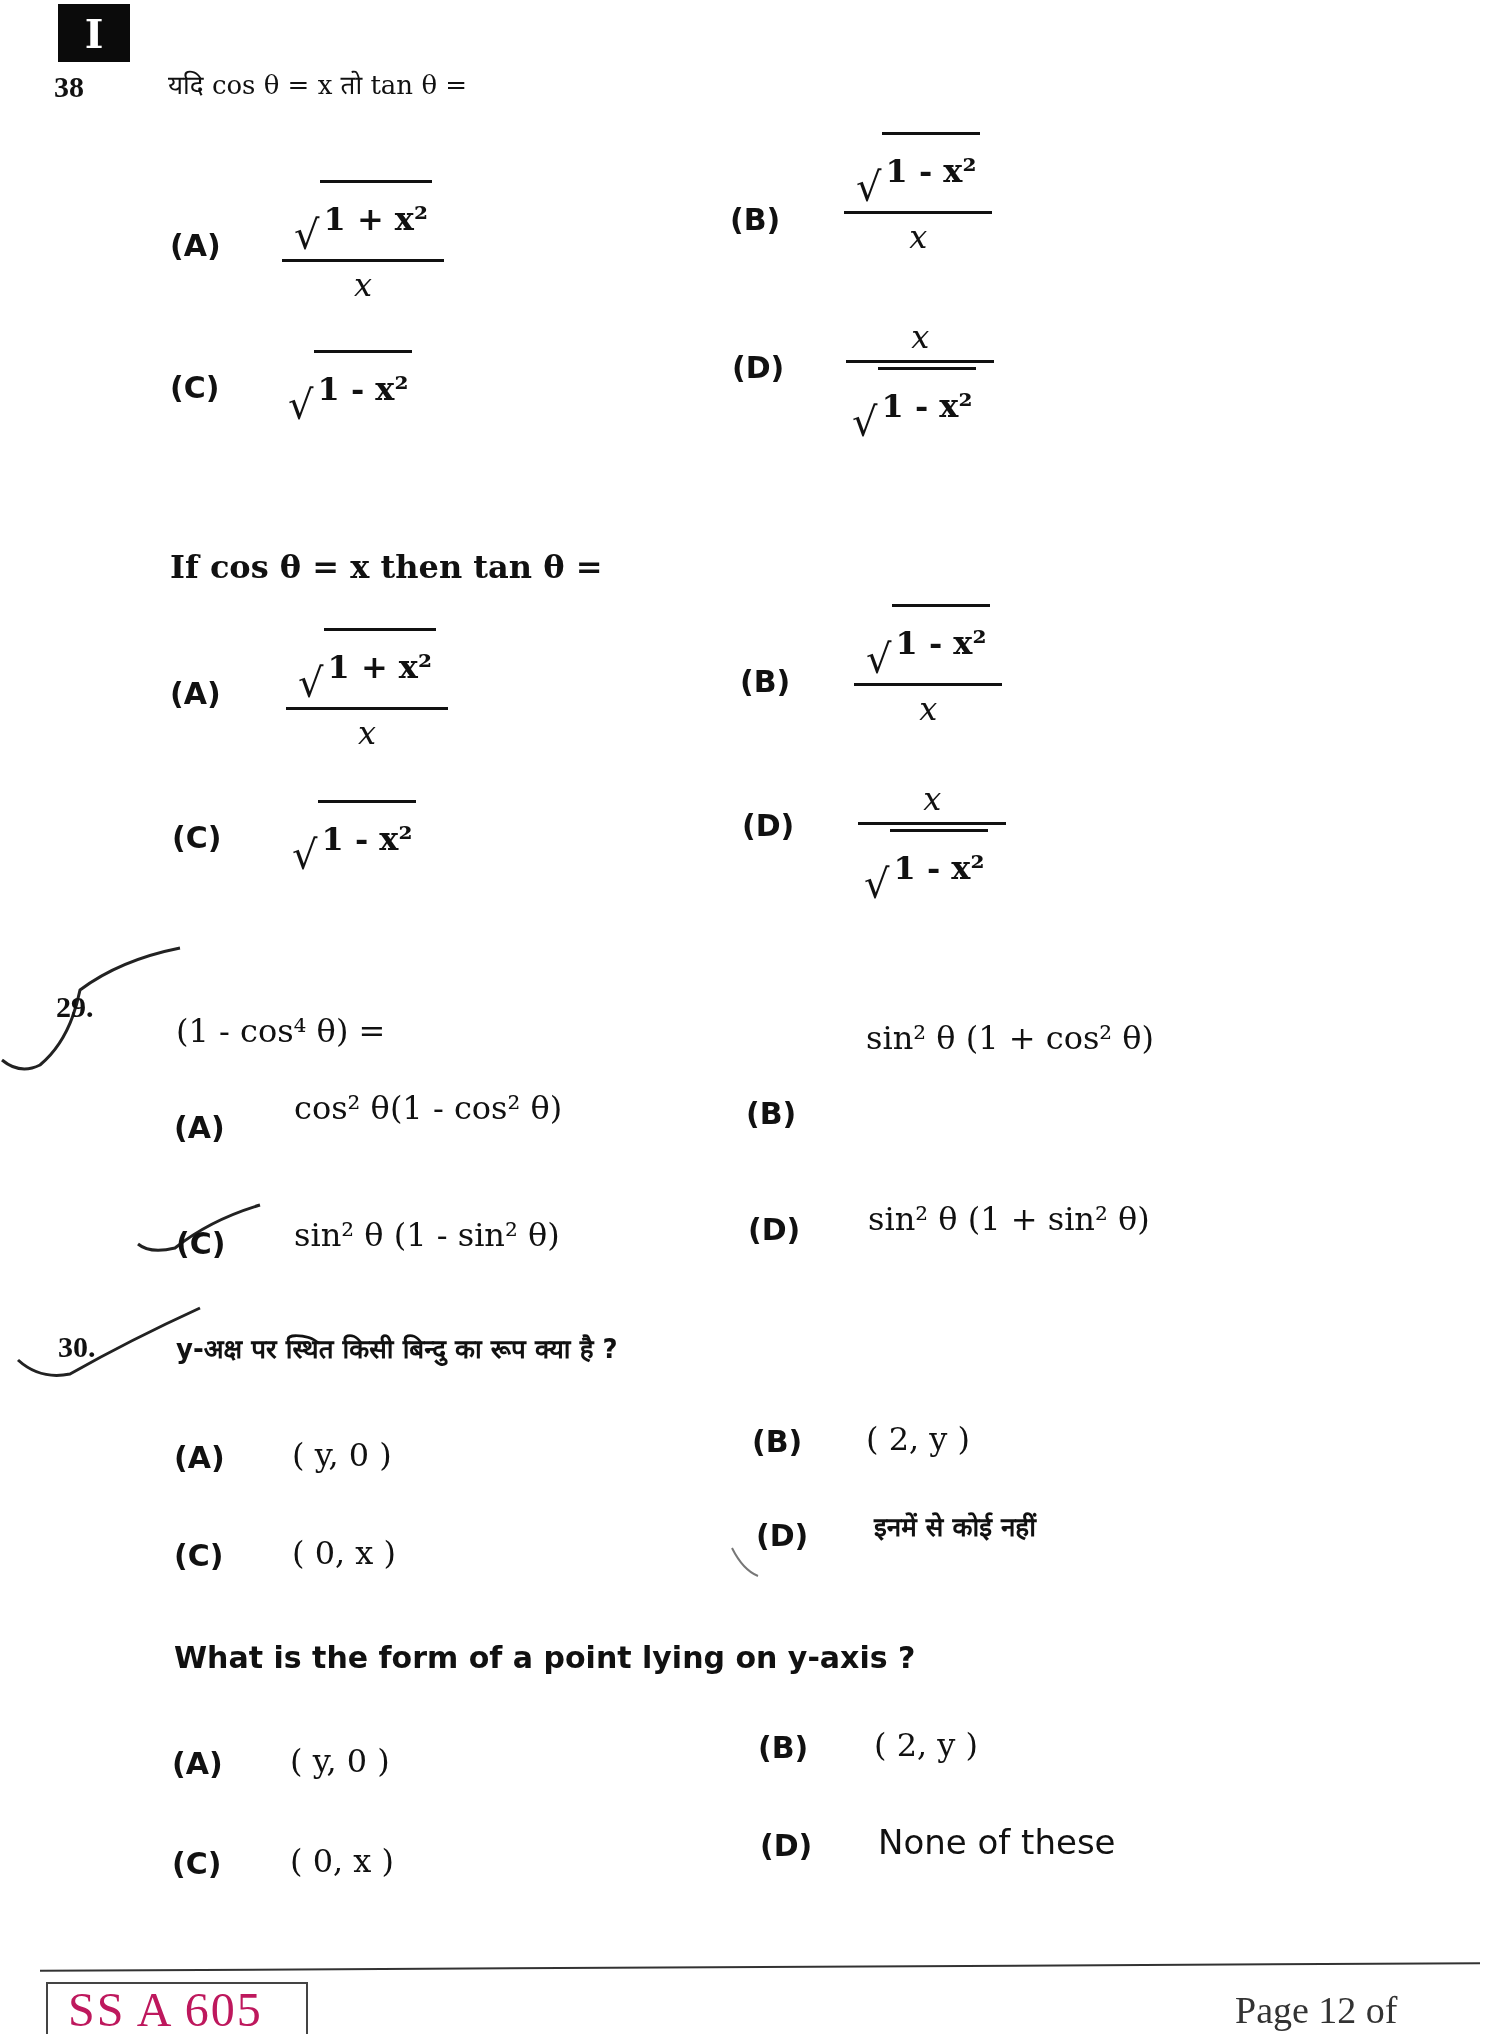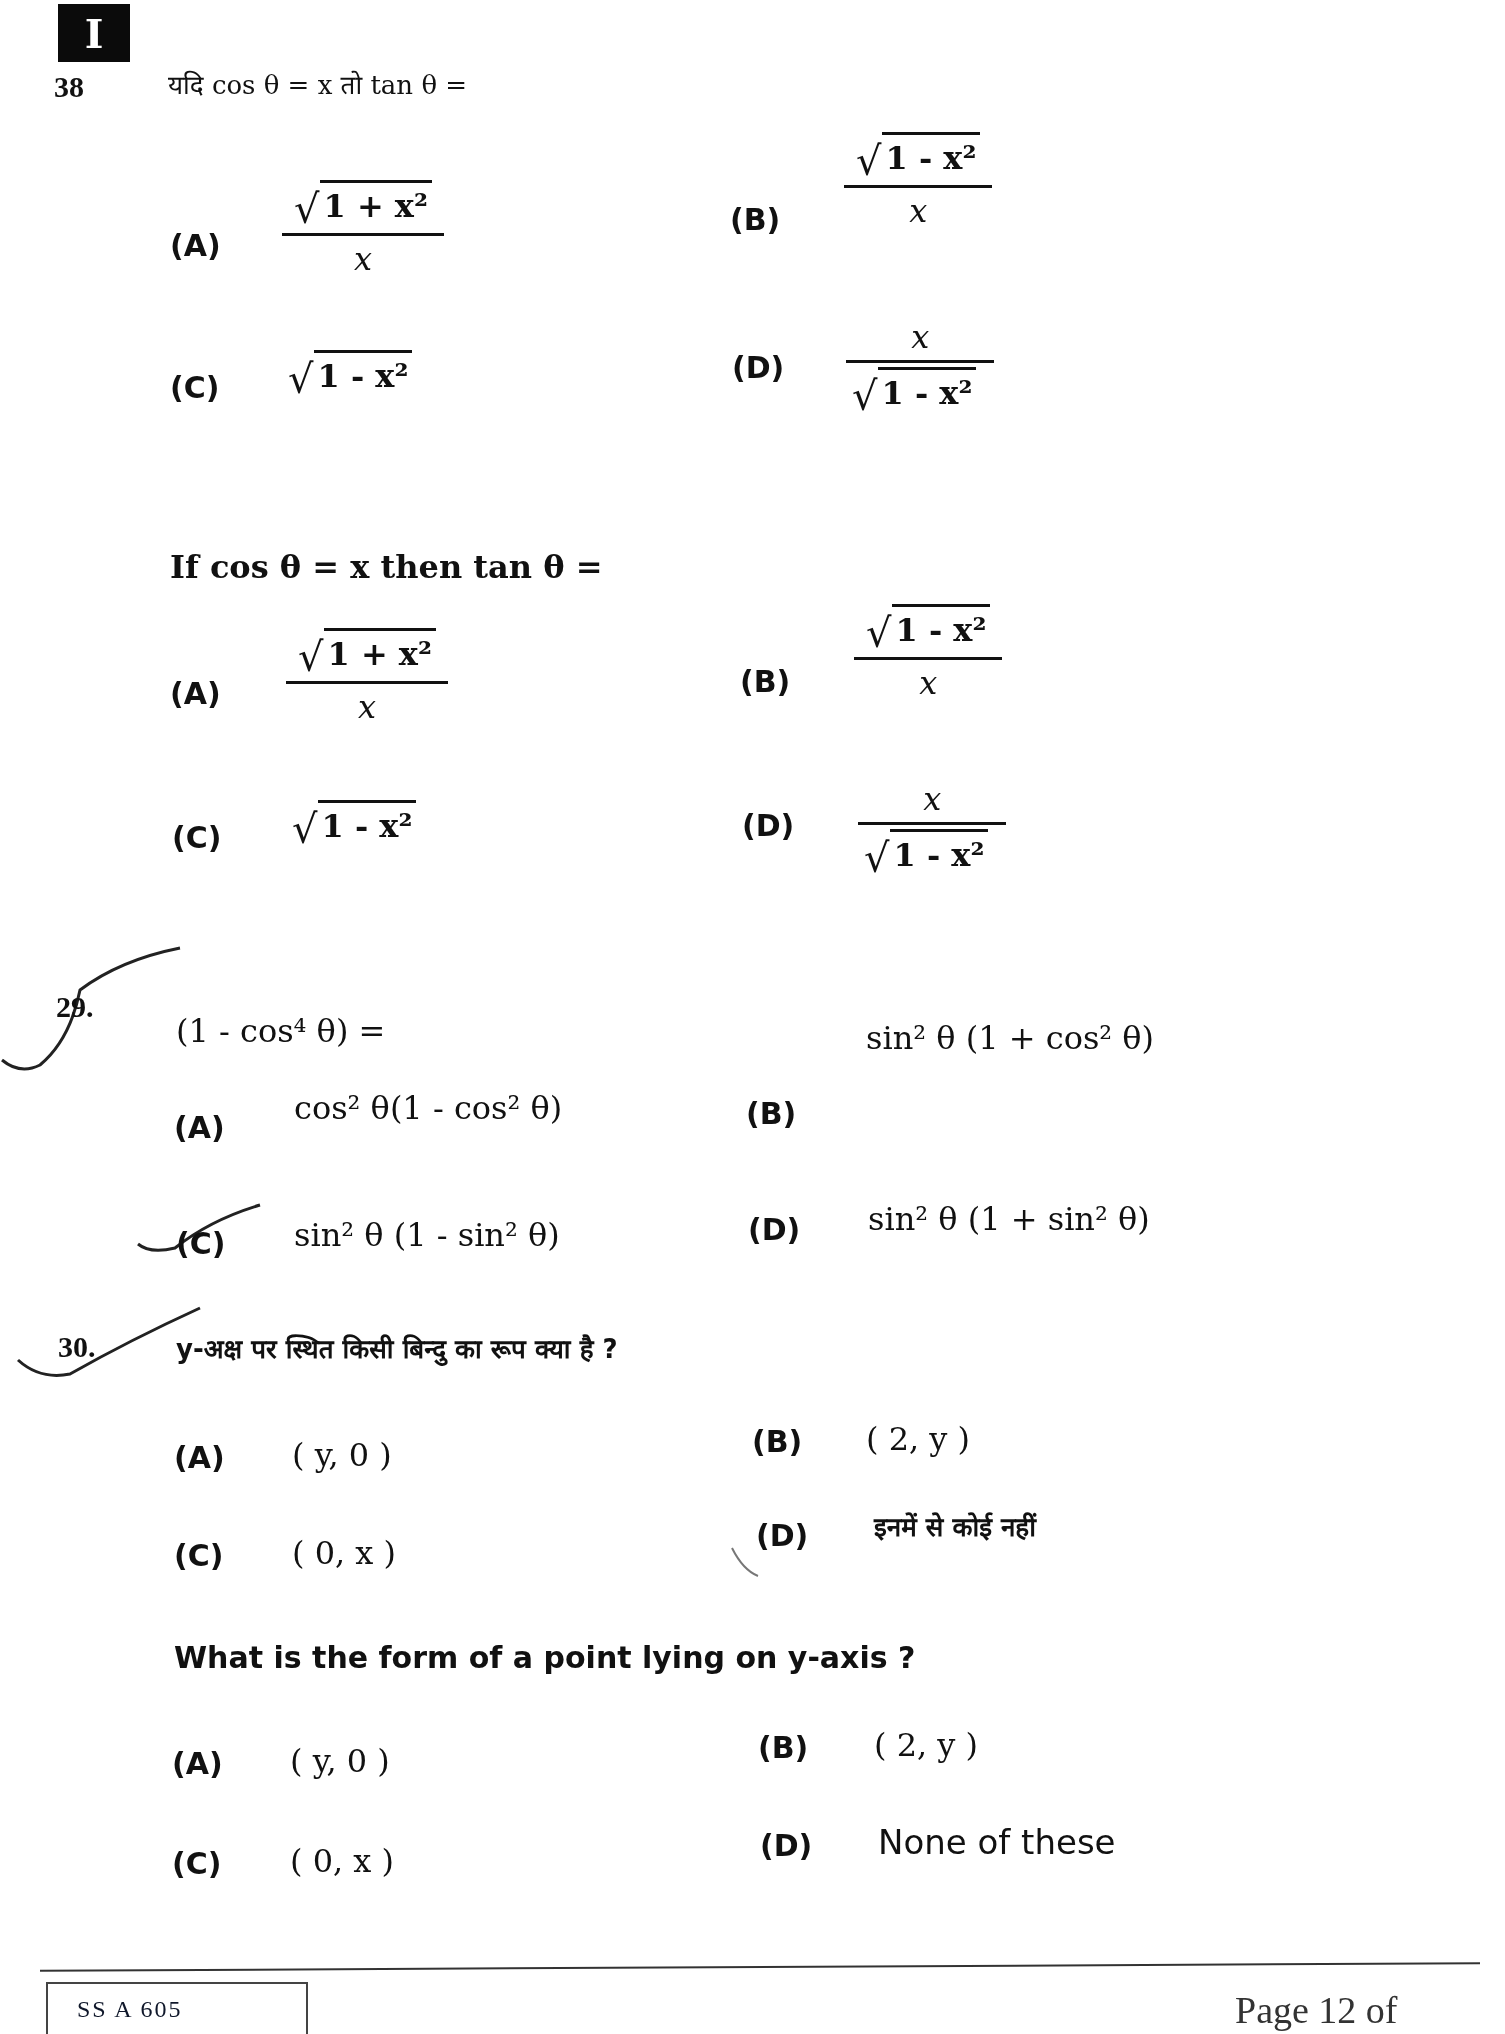--- a/index.html
+++ b/index.html
@@ -18,28 +18,28 @@
   .qnum { font-family: "Liberation Serif", serif; font-size: 30px; font-weight: bold; }
   .qtext { font-size: 32px; }
   .qtext-hi { font-family: "DejaVu Sans", sans-serif; font-weight: bold; font-size: 26px; }
   .optlabel { font-family: "DejaVu Sans", sans-serif; font-weight: bold; font-size: 30px; }
   .math { font-family: "DejaVu Serif", serif; font-size: 32px; }
   .frac { display: inline-flex; flex-direction: column; align-items: center; }
   .frac .num { padding: 0 6px 4px 6px; }
   .frac .den { border-top: 3px solid #111; padding: 4px 6px 0 6px; width: 100%; text-align: center; }
   .sqrt { display: inline-flex; align-items: flex-end; }
   .sqrt .rad { font-size: 40px; line-height: 1; }
-  .sqrt .under { border-top: 3px solid #111; padding: 4px 4px; font-weight: bold; }
+  .sqrt .under { border-top: 3px solid #111; padding: 17px 4px; font-weight: bold; }
   .ital { font-style: italic; }
   .footer-rule { left: 40px; top: 1966px; width: 1440px; height: 2px; background: #333; transform: rotate(-0.3deg); }
   .code-box {
     left: 46px; top: 1982px; width: 262px; height: 52px;
     border-left: 2px solid #444; border-top: 2px solid #444; border-right: 2px solid #444;
-    font-family: "Liberation Serif", serif; font-size: 24px; color: #0f172a;
-    display: flex; align-items: center; padding-left: 29px; box-sizing: border-box;
+    font-family: "Liberation Serif", serif; font-size: 48px; color: #be185d;
+    display: flex; align-items: center; padding-left: 20px; box-sizing: border-box;
     letter-spacing: 2px;
   }
   .page-no { left: 1235px; top: 1980px; font-family: "Liberation Serif", serif; font-size: 38px; color: #333; margin-top: 8px; }
   svg.mark { position: absolute; overflow: visible; }
 </style>
 </head>
 <body>
 
 <div class="abs section-badge">
     <span>I</span>

